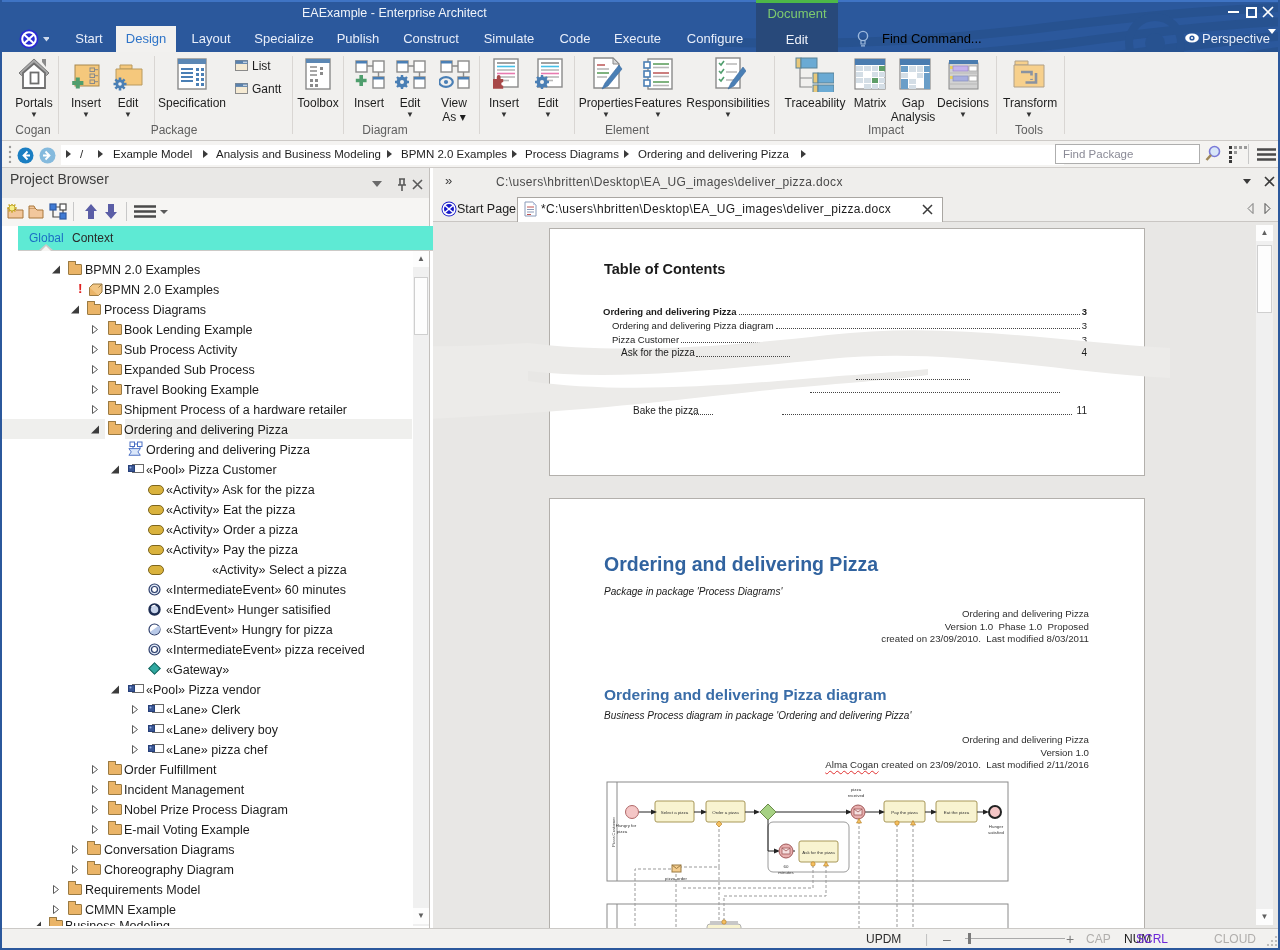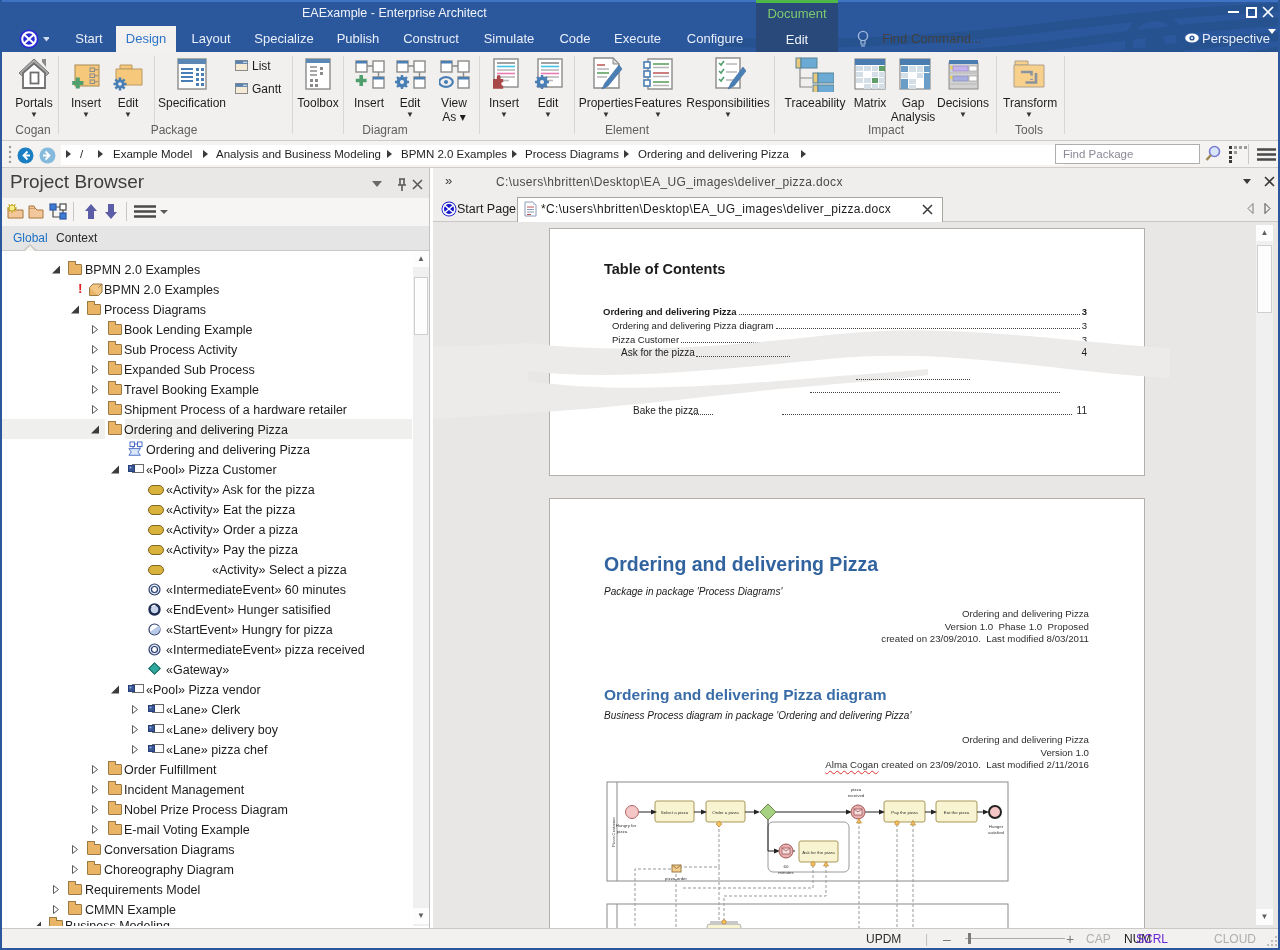--- a/index.html
+++ b/index.html
@@ -12,42 +12,42 @@
 #topline { left:0; top:0; width:1280px; height:2px; background:#3f74c4; }
 #title-text { left:302px; top:6px; color:#f0f4fa; font-size:12.5px; }
 .winbtn { color:#fff; font-size:13px; top:5px; }
 #tabrow { left:0; top:26px; width:1280px; height:26px; background:#2b589c; }
 .rtab { position:absolute; top:26px; height:26px; line-height:26px; color:#e8eefa; font-size:13px; text-align:center; }
 #tab-design { background:#f2f1ef; color:#2e74c8; }
 #docgroup { left:756px; top:0px; width:82px; height:52px; background:#28497a; }
 #docgroup .greenline { position:absolute; left:0; top:0; width:82px; height:3px; background:#4db848; }
 #docgroup .doclabel { position:absolute; width:82px; top:6px; text-align:center; color:#7ecb6f; font-size:13px; }
 #docgroup .editlabel { position:absolute; width:82px; top:32px; text-align:center; color:#eef2fa; font-size:13px; }
-#findcmd { left:882px; top:26px; height:26px; line-height:26px; color:#404040; font-size:13px; }
+#findcmd { left:882px; top:26px; height:26px; line-height:26px; color:#000000; font-size:13px; }
 #perspective { left:1202px; top:26px; height:26px; line-height:26px; color:#e8eefa; font-size:13px; }
 
 
 #ribbon { left:0; top:52px; width:1280px; height:89px; background:#f1f0ee; border-bottom:1px solid #cdcac7; border-left:2px solid #2b589c; border-right:2px solid #2b589c; }
 .rgroup-label { position:absolute; top:71px; font-size:12px; color:#5f5f5f; text-align:center; }
 .rsep { position:absolute; top:4px; height:78px; width:1px; background:#d9d6d3; }
 .rlabel { position:absolute; font-size:12px; color:#1e1e1e; text-align:center; top:44px; }
 .rdrop { position:absolute; top:58px; font-size:8px; color:#333; text-align:center; }
 
 
 #crumbbar { left:0; top:141px; width:1280px; height:27px; background:#f4f3f1; border-bottom:1px solid #cfccc9; border-left:2px solid #2b589c; border-right:2px solid #2b589c; }
 .crumb { position:absolute; top:7px; font-size:11.5px; color:#1e1e1e; }
 .carrow { position:absolute; top:9px; width:0; height:0; border-left:5px solid #3a3a3a; border-top:4px solid transparent; border-bottom:4px solid transparent; }
 #findpkg { left:1053px; top:3px; width:145px; height:20px; background:#fff; border:1px solid #aeaeae; font-size:11.5px; color:#8a8a96; line-height:18px; padding-left:7px; }
 
 
 #leftpanel { left:2px; top:168px; width:428px; height:760px; background:#fff; border-right:1px solid #c3c0bd; }
 #pb-header { left:0; top:0; width:427px; height:30px; background:#e9e8e6; }
-#pb-title { left:8px; top:3px; font-size:19px; color:#3d3d3d; }
+#pb-title { left:8px; top:3px; font-size:14px; color:#3d3d3d; }
 #pb-toolbar { left:0; top:30px; width:427px; height:28px; background:#f6f5f3; }
-#pb-tabs { left:0; top:58px; width:427px; height:25px; background:#e5e5e5; }
+#pb-tabs { left:16px; top:58px; width:427px; height:25px; background:#5eead4; }
 #tree { left:0; top:83px; width:427px; height:675px; background:#fff; overflow:hidden; }
 .trow { position:absolute; left:0; width:410px; height:20px; }
 .tlabel { position:absolute; top:3.5px; font-size:12.5px; color:#1c1c1c; white-space:nowrap; }
 .folder { position:absolute; top:5px; width:14px; height:11px; background:#eab467; border:1px solid #9a7a42; border-radius:1px; }
 .folder:before { content:""; position:absolute; left:-1px; top:-4px; width:6px; height:3px; background:#eab467; border:1px solid #9a7a42; border-bottom:none; border-radius:1px 1px 0 0; }
 .activity { position:absolute; top:5.5px; width:16px; height:10px; background:#d9b23c; border:1px solid #7d661d; border-radius:5px; }
 .gateway { position:absolute; top:5px; width:9px; height:9px; background:#2fa8a0; border:1px solid #1c665f; transform:rotate(45deg); }
 #treescroll { left:411px; top:83px; width:16px; height:675px; background:#f0f0f0; }
 .sbtn { position:absolute; left:0; width:16px; height:16px; background:#fdfdfd; color:#606060; font-size:8px; text-align:center; line-height:16px; }
 .sthumb { position:absolute; left:1px; width:14px; background:#fdfdfd; border:1px solid #cfcfcf; }

